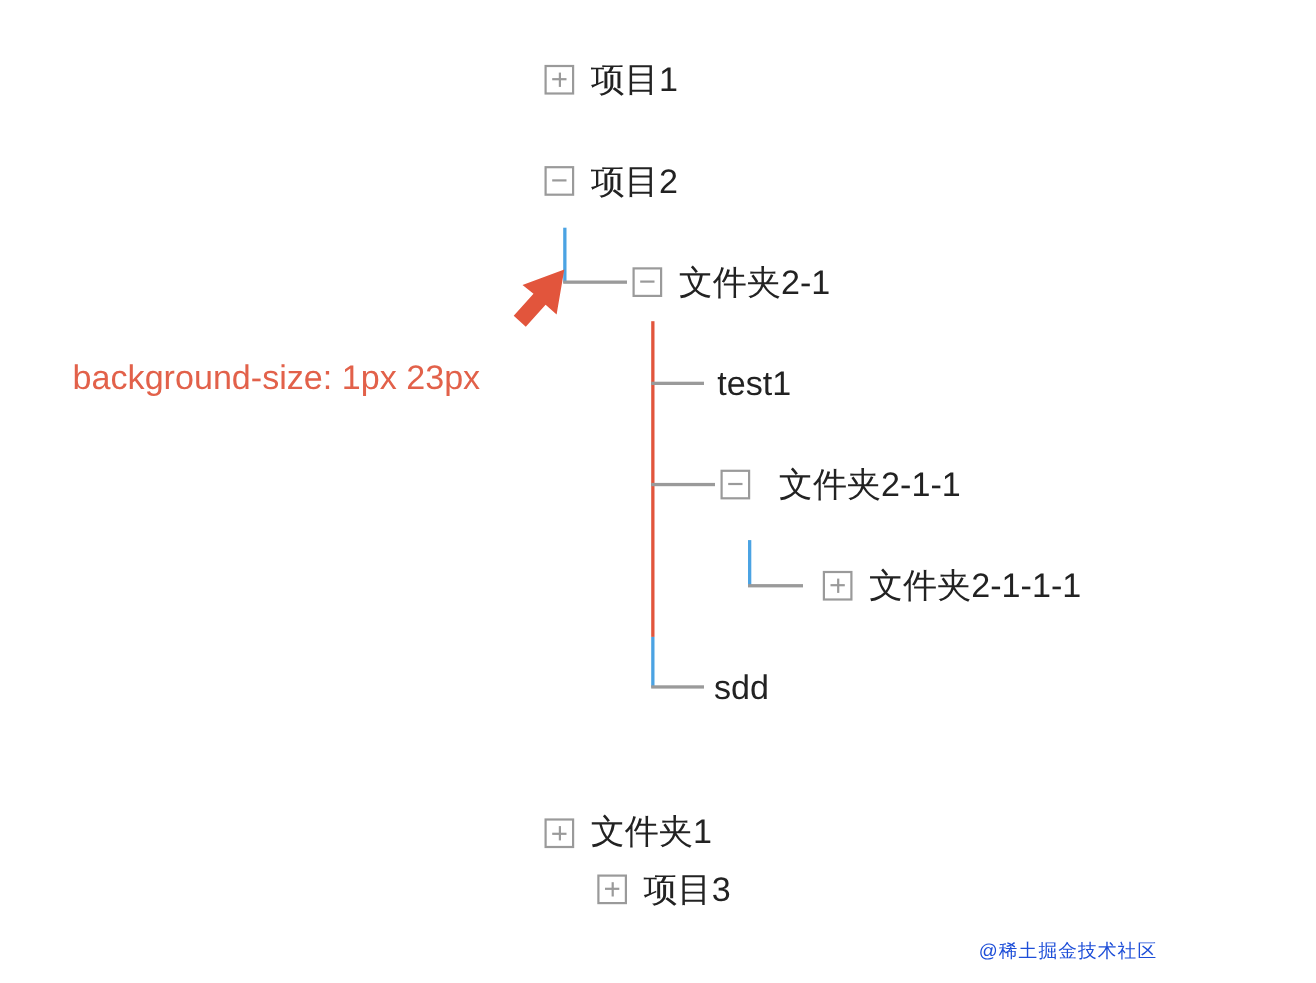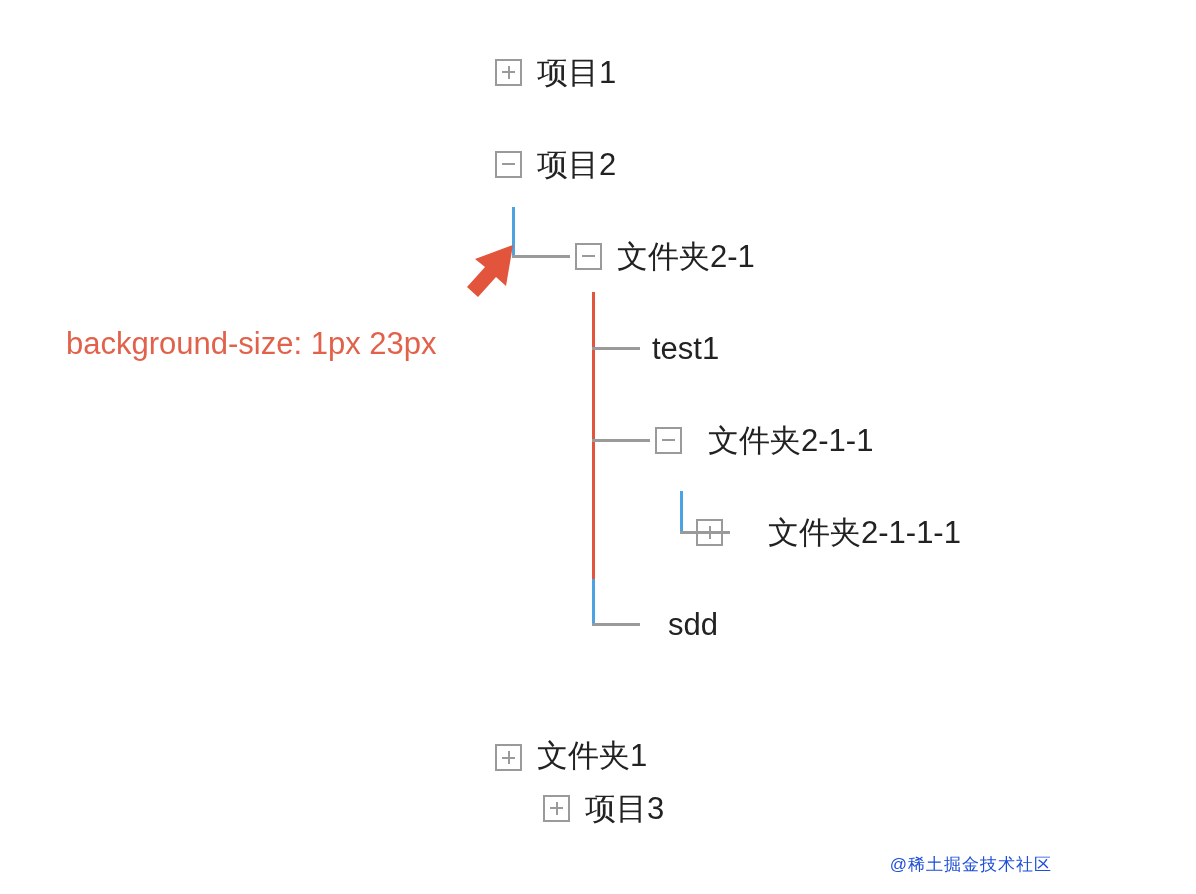--- a/index.html
+++ b/index.html
@@ -155,26 +155,26 @@
 
   <div class="tree-row" style="left:652px; top:325px;">
     <span class="row-label plain">test1</span>
   </div>
 
   <div class="tree-row" style="left:655px; top:417px;gap:11px;">
     <span class="toggle-box minus"></span>
     <span class="row-label">文件夹2-1-1</span>
   </div>
 
-  <div class="tree-row" style="left:696px; top:509px;gap:30px;">
+  <div class="tree-row" style="left:748px; top:509px;">
     <span class="toggle-box plus"></span>
     <span class="row-label">文件夹2-1-1-1</span>
   </div>
 
-  <div class="tree-row" style="left:668px; top:601px;align-items:center;">
+  <div class="tree-row" style="left:649px; top:601px;align-items:center;">
     <span class="row-label plain">sdd</span>
   </div>
 
   <div class="tree-row" style="left:495px; top:725px;align-items:flex-end;">
     <span class="toggle-box plus"></span>
     <span class="row-label">文件夹1</span>
   </div>
 
   <div class="tree-row" style="left:495px; top:785px;padding-left:48px;">
     <span class="toggle-box plus"></span>

